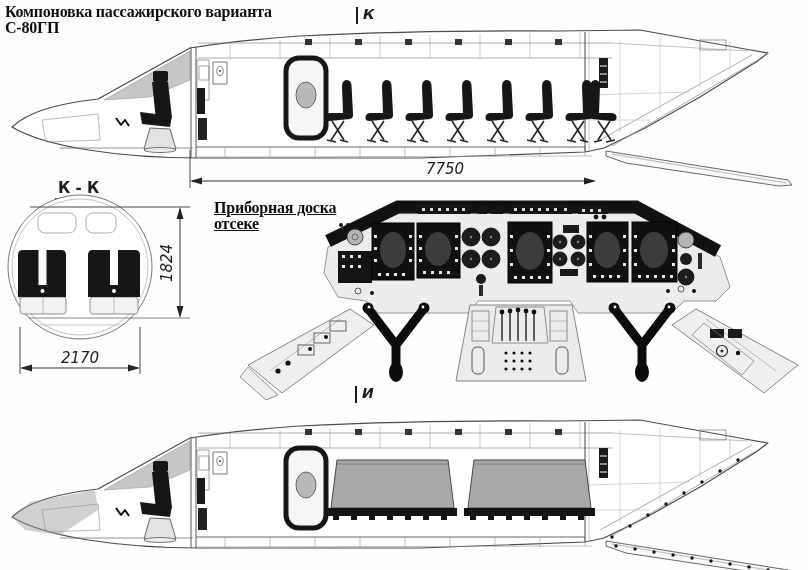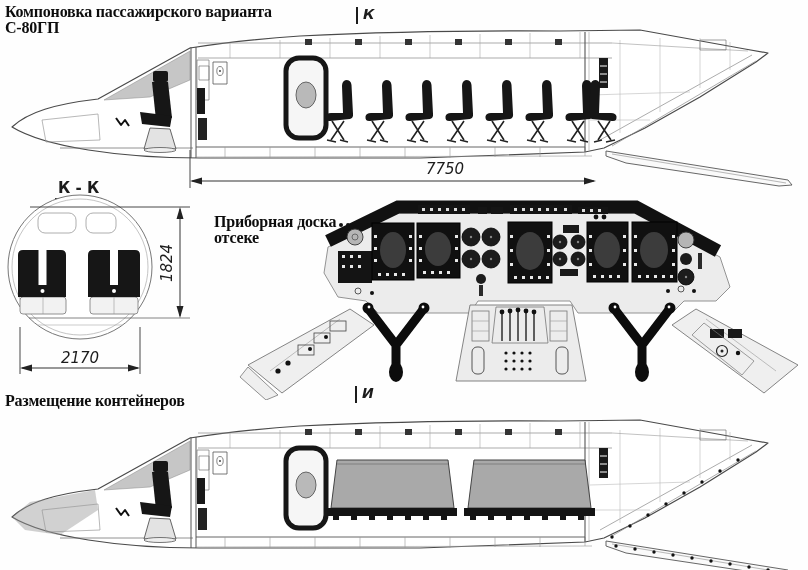--- a/index.html
+++ b/index.html
@@ -178,21 +178,21 @@
 
   <g>
     <path d="M20,152 L20,199 M140,152 L140,199" stroke="#333" stroke-width="0.9"></path>
     <path d="M22,193 L138,193" stroke="#333" stroke-width="1"></path>
     <polygon points="20,193 32,189.5 32,196.5" fill="#222"></polygon>
     <polygon points="140,193 128,189.5 128,196.5" fill="#222"></polygon>
     <text class="dim" x="80" y="188" text-anchor="middle">2170</text>
   </g>
 </svg>
 
-<div class="abs title" style="left:214px;top:214px;">
+<div class="abs title" style="left:214px;top:200px;text-decoration:underline;">
   <div>Приборная доска</div>
   <div>отсеке</div>
 </div>
 
 <svg class="abs" style="left:238px;top:195px;" width="570" height="205" viewBox="0 0 570 205">
 
   <path d="M90,52 L160,18 L398,18 L482,62 L492,92 L478,106 L446,106 L434,118 L340,118 L332,106 L240,106 L232,118 L140,118 L128,106 L100,102 L86,78 Z" fill="#ececec" stroke="#888" stroke-width="0.9"></path>
 
   <path d="M90,46 L160,12 L398,12 L480,56" fill="none" stroke="#111" stroke-width="13" stroke-linejoin="miter"></path>
 
@@ -413,21 +413,20 @@
       <circle cx="376" cy="113" r="5.5" stroke="none"></circle>
         <circle cx="432" cy="113" r="5.5" stroke="none"></circle>
       <ellipse cx="404" cy="177" rx="7" ry="10" stroke="none"></ellipse>
       <circle cx="377" cy="112" r="1.4" fill="#fff" stroke="none"></circle>
         <circle cx="431" cy="112" r="1.4" fill="#fff" stroke="none"></circle>
     </g>
   </g>
 </svg>
 
 <div class="abs title" style="left:5px;top:393px;">
-  <div>Размещение контейнеров</div>
 </div>
 
 <div class="abs mark" style="left:355px;top:386px;z-index:5;">
   <span class="bar"></span>
   <span class="glyph">И</span>
 </div>
 
 <svg class="abs" style="left:0;top:390px;" width="808" height="180" viewBox="0 0 808 180">
   <ellipse cx="463" cy="85" rx="8" ry="13" fill="#b9b9b9" stroke="#777" stroke-width="0.8"></ellipse>
   <use href="#airframe"></use>

